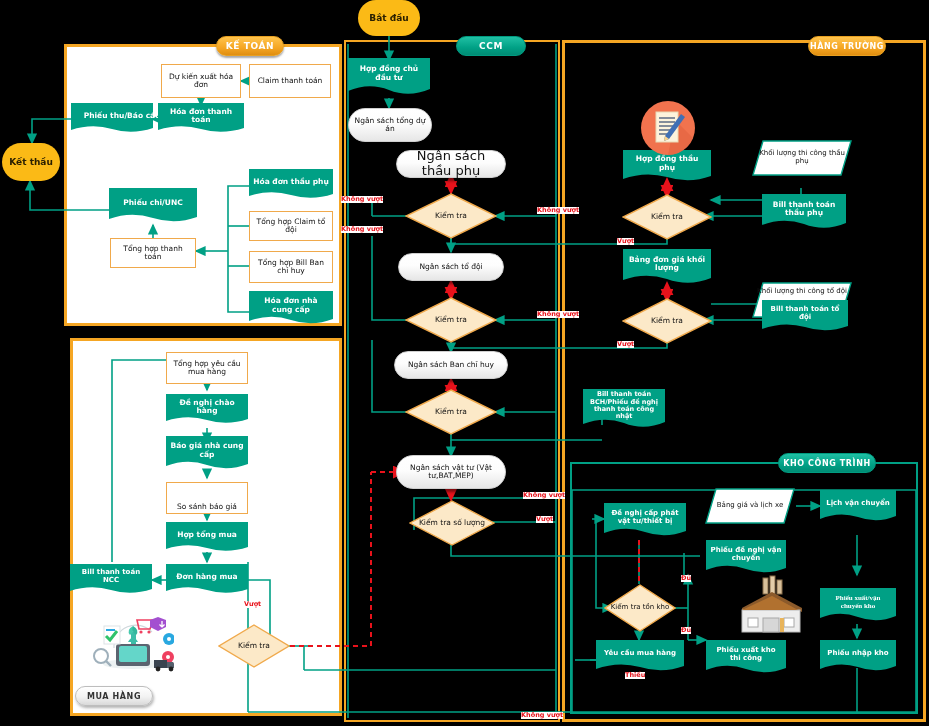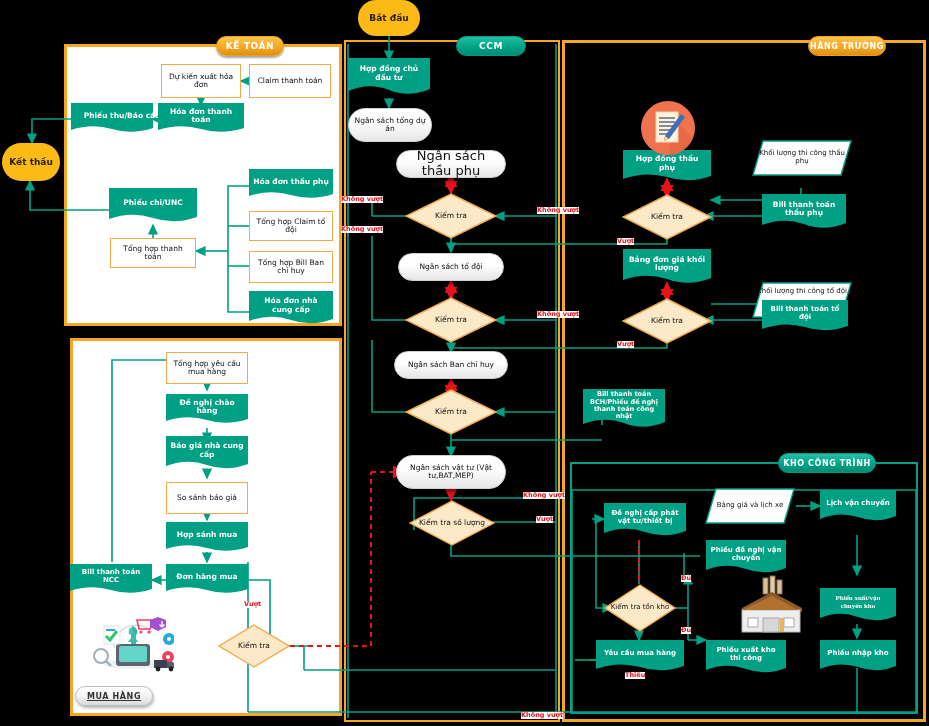--- a/index.html
+++ b/index.html
@@ -236,21 +236,21 @@
 
   <div class="lane white" style="left:64px;top:44px;width:278px;height:282px;"></div>
   <div class="lane white" style="left:70px;top:338px;width:272px;height:378px;"></div>
   <div class="lane dark" style="left:344px;top:40px;width:216px;height:682px;border-color:#F5A623;border-width:2px;"></div>
   <div class="lane dark" style="left:562px;top:40px;width:364px;height:682px;border-width:3px;"></div>
   <div class="lane teal" style="left:570px;top:462px;width:348px;height:252px;"></div>
 
   <div class="pill orange" style="left:216px;top:36px;width:68px;height:20px;font-size:9px;">
     <span>KẾ TOÁN</span>
   </div>
-  <div class="pill grayp" style="left:75px;top:686px;width:78px;height:20px;font-size:8px;text-decoration:underline;">
+  <div class="pill grayp" style="left:75px;top:686px;width:78px;height:20px;font-size:8px;">
     <span>MUA HÀNG</span>
   </div>
   <div class="pill tealp" style="left:456px;top:36px;width:70px;height:20px;font-size:9px;">
     <span>CCM</span>
   </div>
   <div class="pill orange" style="left:808px;top:36px;width:78px;height:20px;font-size:8px;">
     <span>HÀNG TRƯỜNG</span>
   </div>
   <div class="pill tealp" style="left:778px;top:453px;width:98px;height:20px;font-size:8px;">
     <span>KHO CÔNG TRÌNH</span>
@@ -328,29 +328,29 @@
     <div class="dlabel" style="height:26px;font-size:7.5px;">Đề nghị chào hàng</div>
   </div>
 
   <div class="docwrap" style="left:166px;top:436px;width:82px;height:36px;">
     <svg width="82" height="36" viewBox="0 0 82 36">
       <path d="M0,0 H82 V28 Q61,36 41,29 Q21,22 0,30 Z" fill="#00A085"></path>
       </svg>
     <div class="dlabel" style="height:29px;font-size:7.5px;">Báo giá nhà cung cấp</div>
   </div>
 
-  <div class="node rect" style="left:166px;top:482px;width:82px;height:32px;font-size:7.5px;">
+  <div class="node rect" style="left:166px;top:482px;width:82px;height:32px;font-size:7.5px;align-items:flex-end;">
     <span>So sánh báo giá</span>
   </div>
 
   <div class="docwrap" style="left:166px;top:522px;width:82px;height:32px;">
     <svg width="82" height="32" viewBox="0 0 82 32">
       <path d="M0,0 H82 V25 Q61,32 41,26 Q21,20 0,27 Z" fill="#00A085"></path>
       </svg>
-    <div class="dlabel" style="height:26px;font-size:7.5px;">Hợp sánh mua</div>
+    <div class="dlabel" style="height:26px;font-size:7.5px;">Hợp tổng mua</div>
   </div>
 
   <div class="docwrap" style="left:166px;top:564px;width:82px;height:32px;">
     <svg width="82" height="32" viewBox="0 0 82 32">
       <path d="M0,0 H82 V25 Q61,32 41,26 Q21,20 0,27 Z" fill="#00A085"></path>
       </svg>
     <div class="dlabel" style="height:26px;font-size:7.5px;">Đơn hàng mua</div>
   </div>
 
   <div class="docwrap" style="left:70px;top:564px;width:82px;height:32px;">

